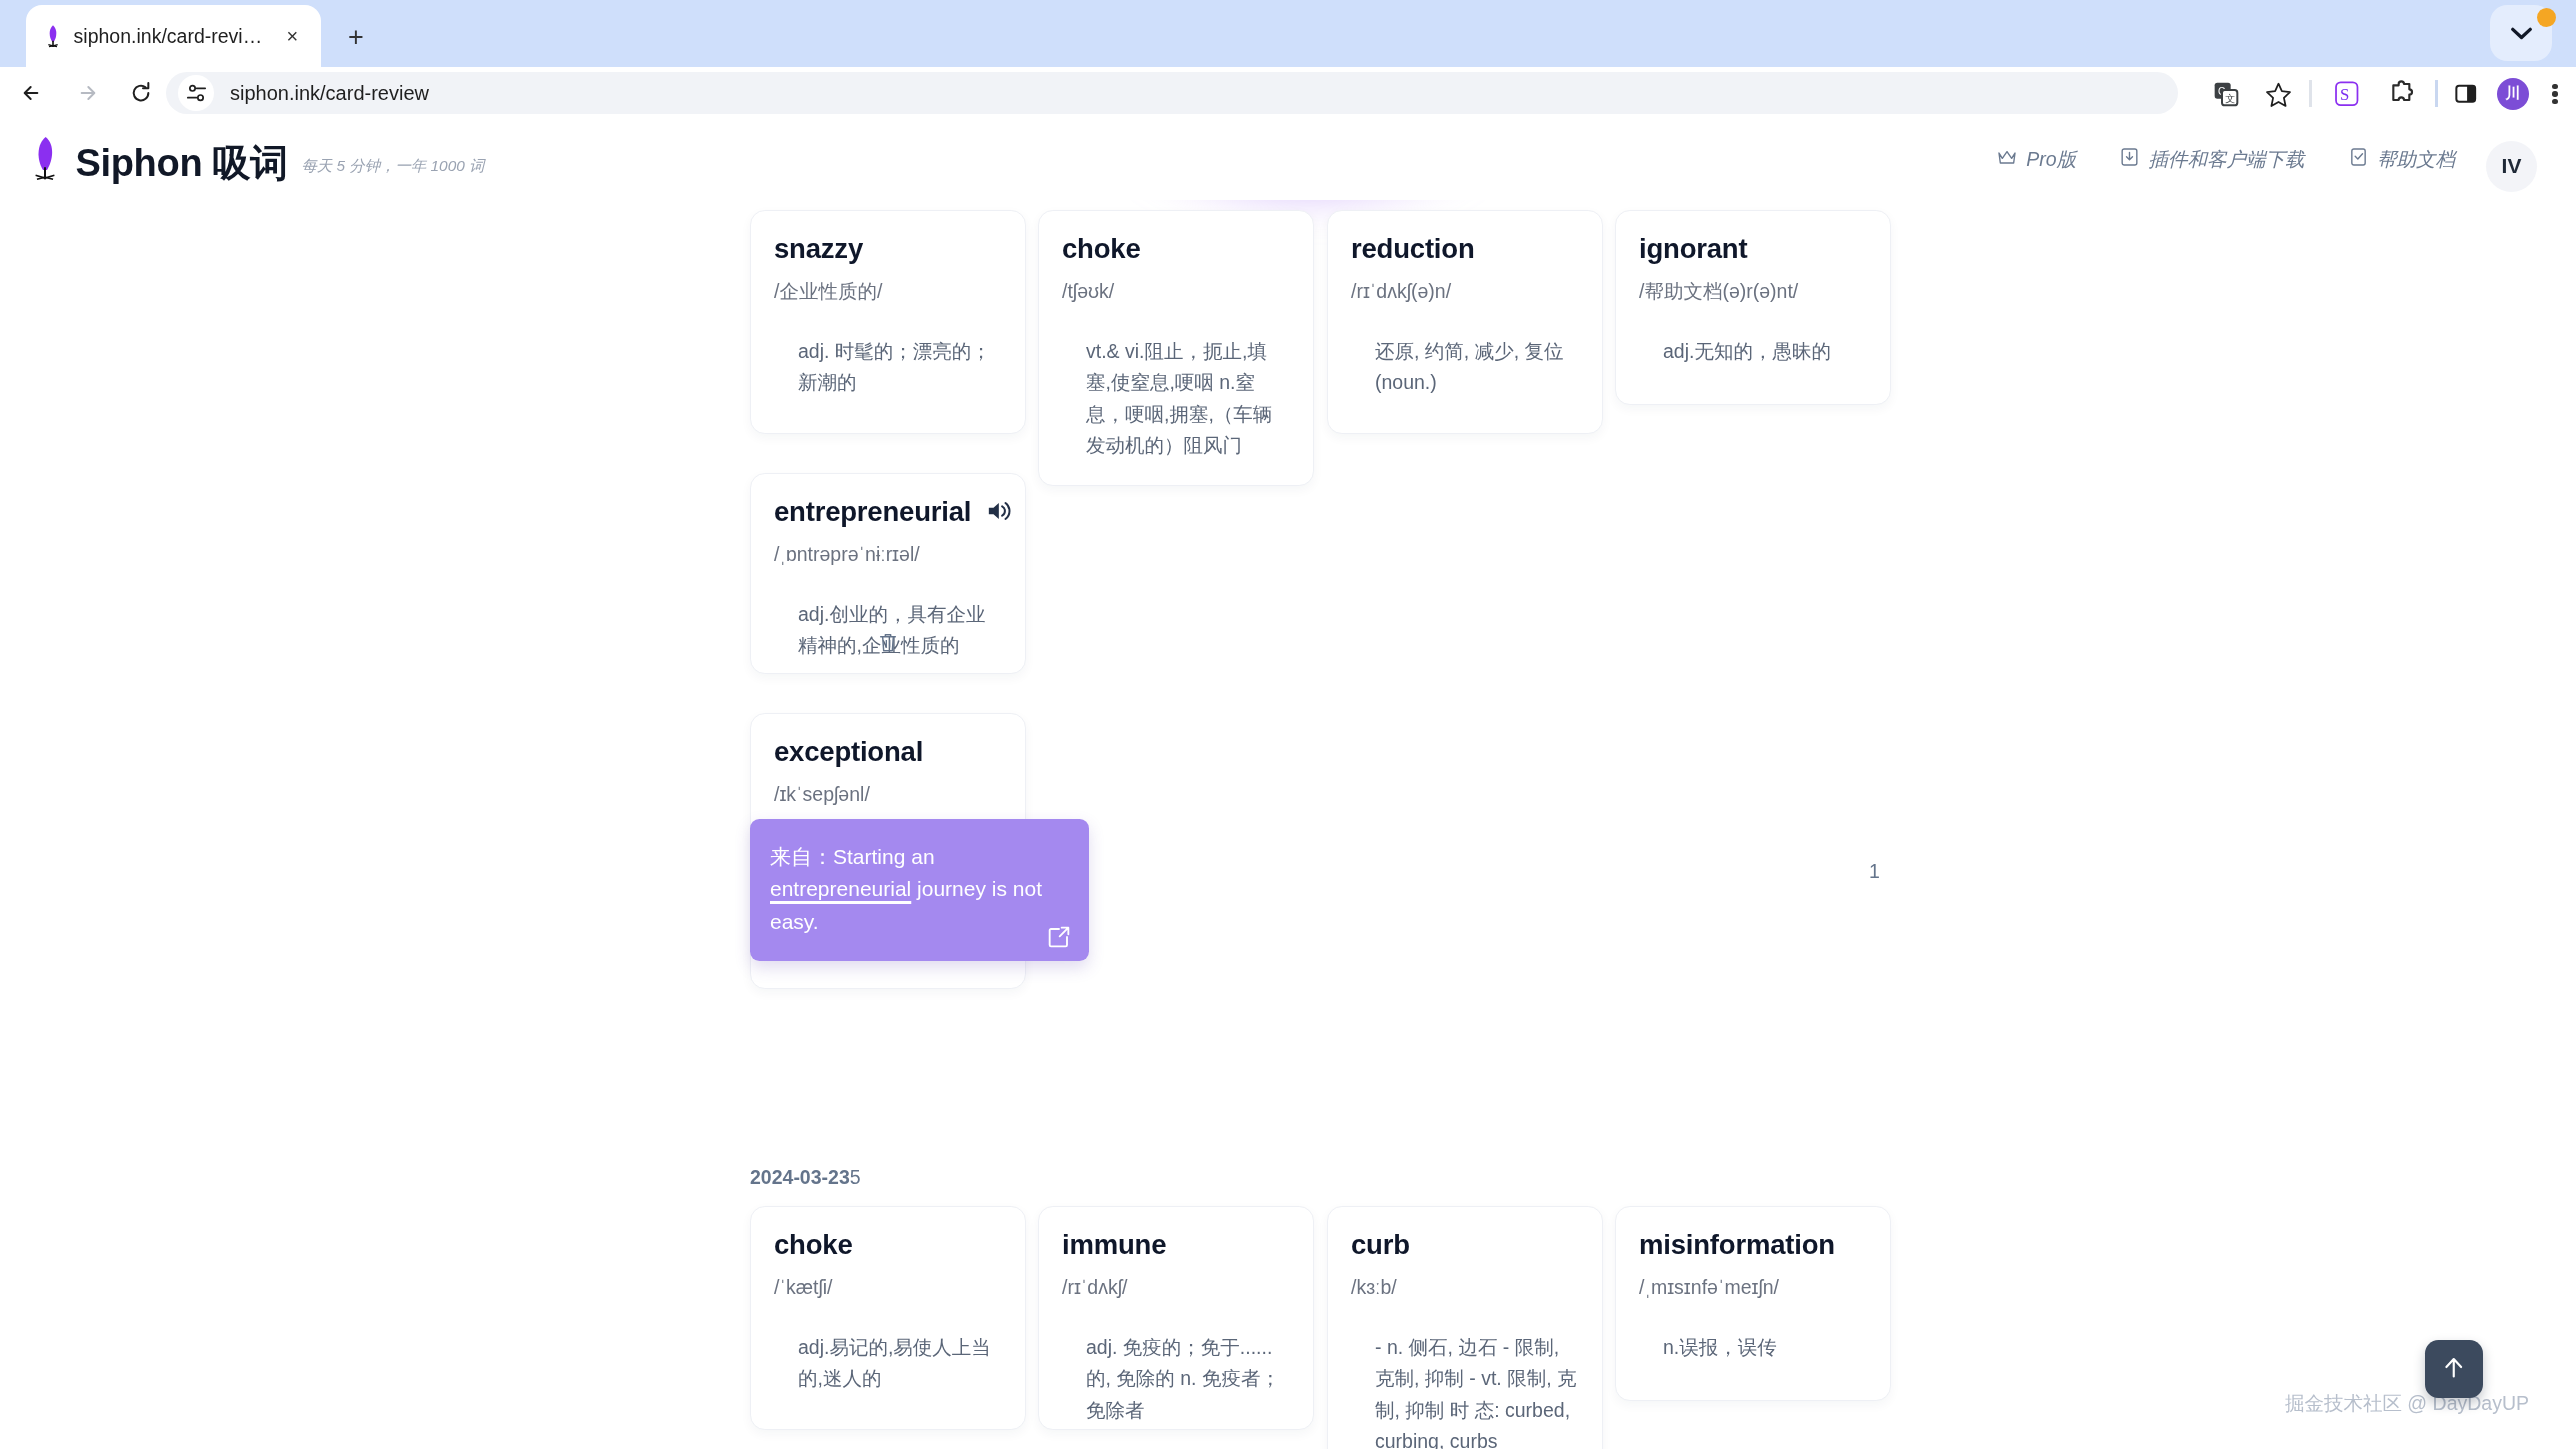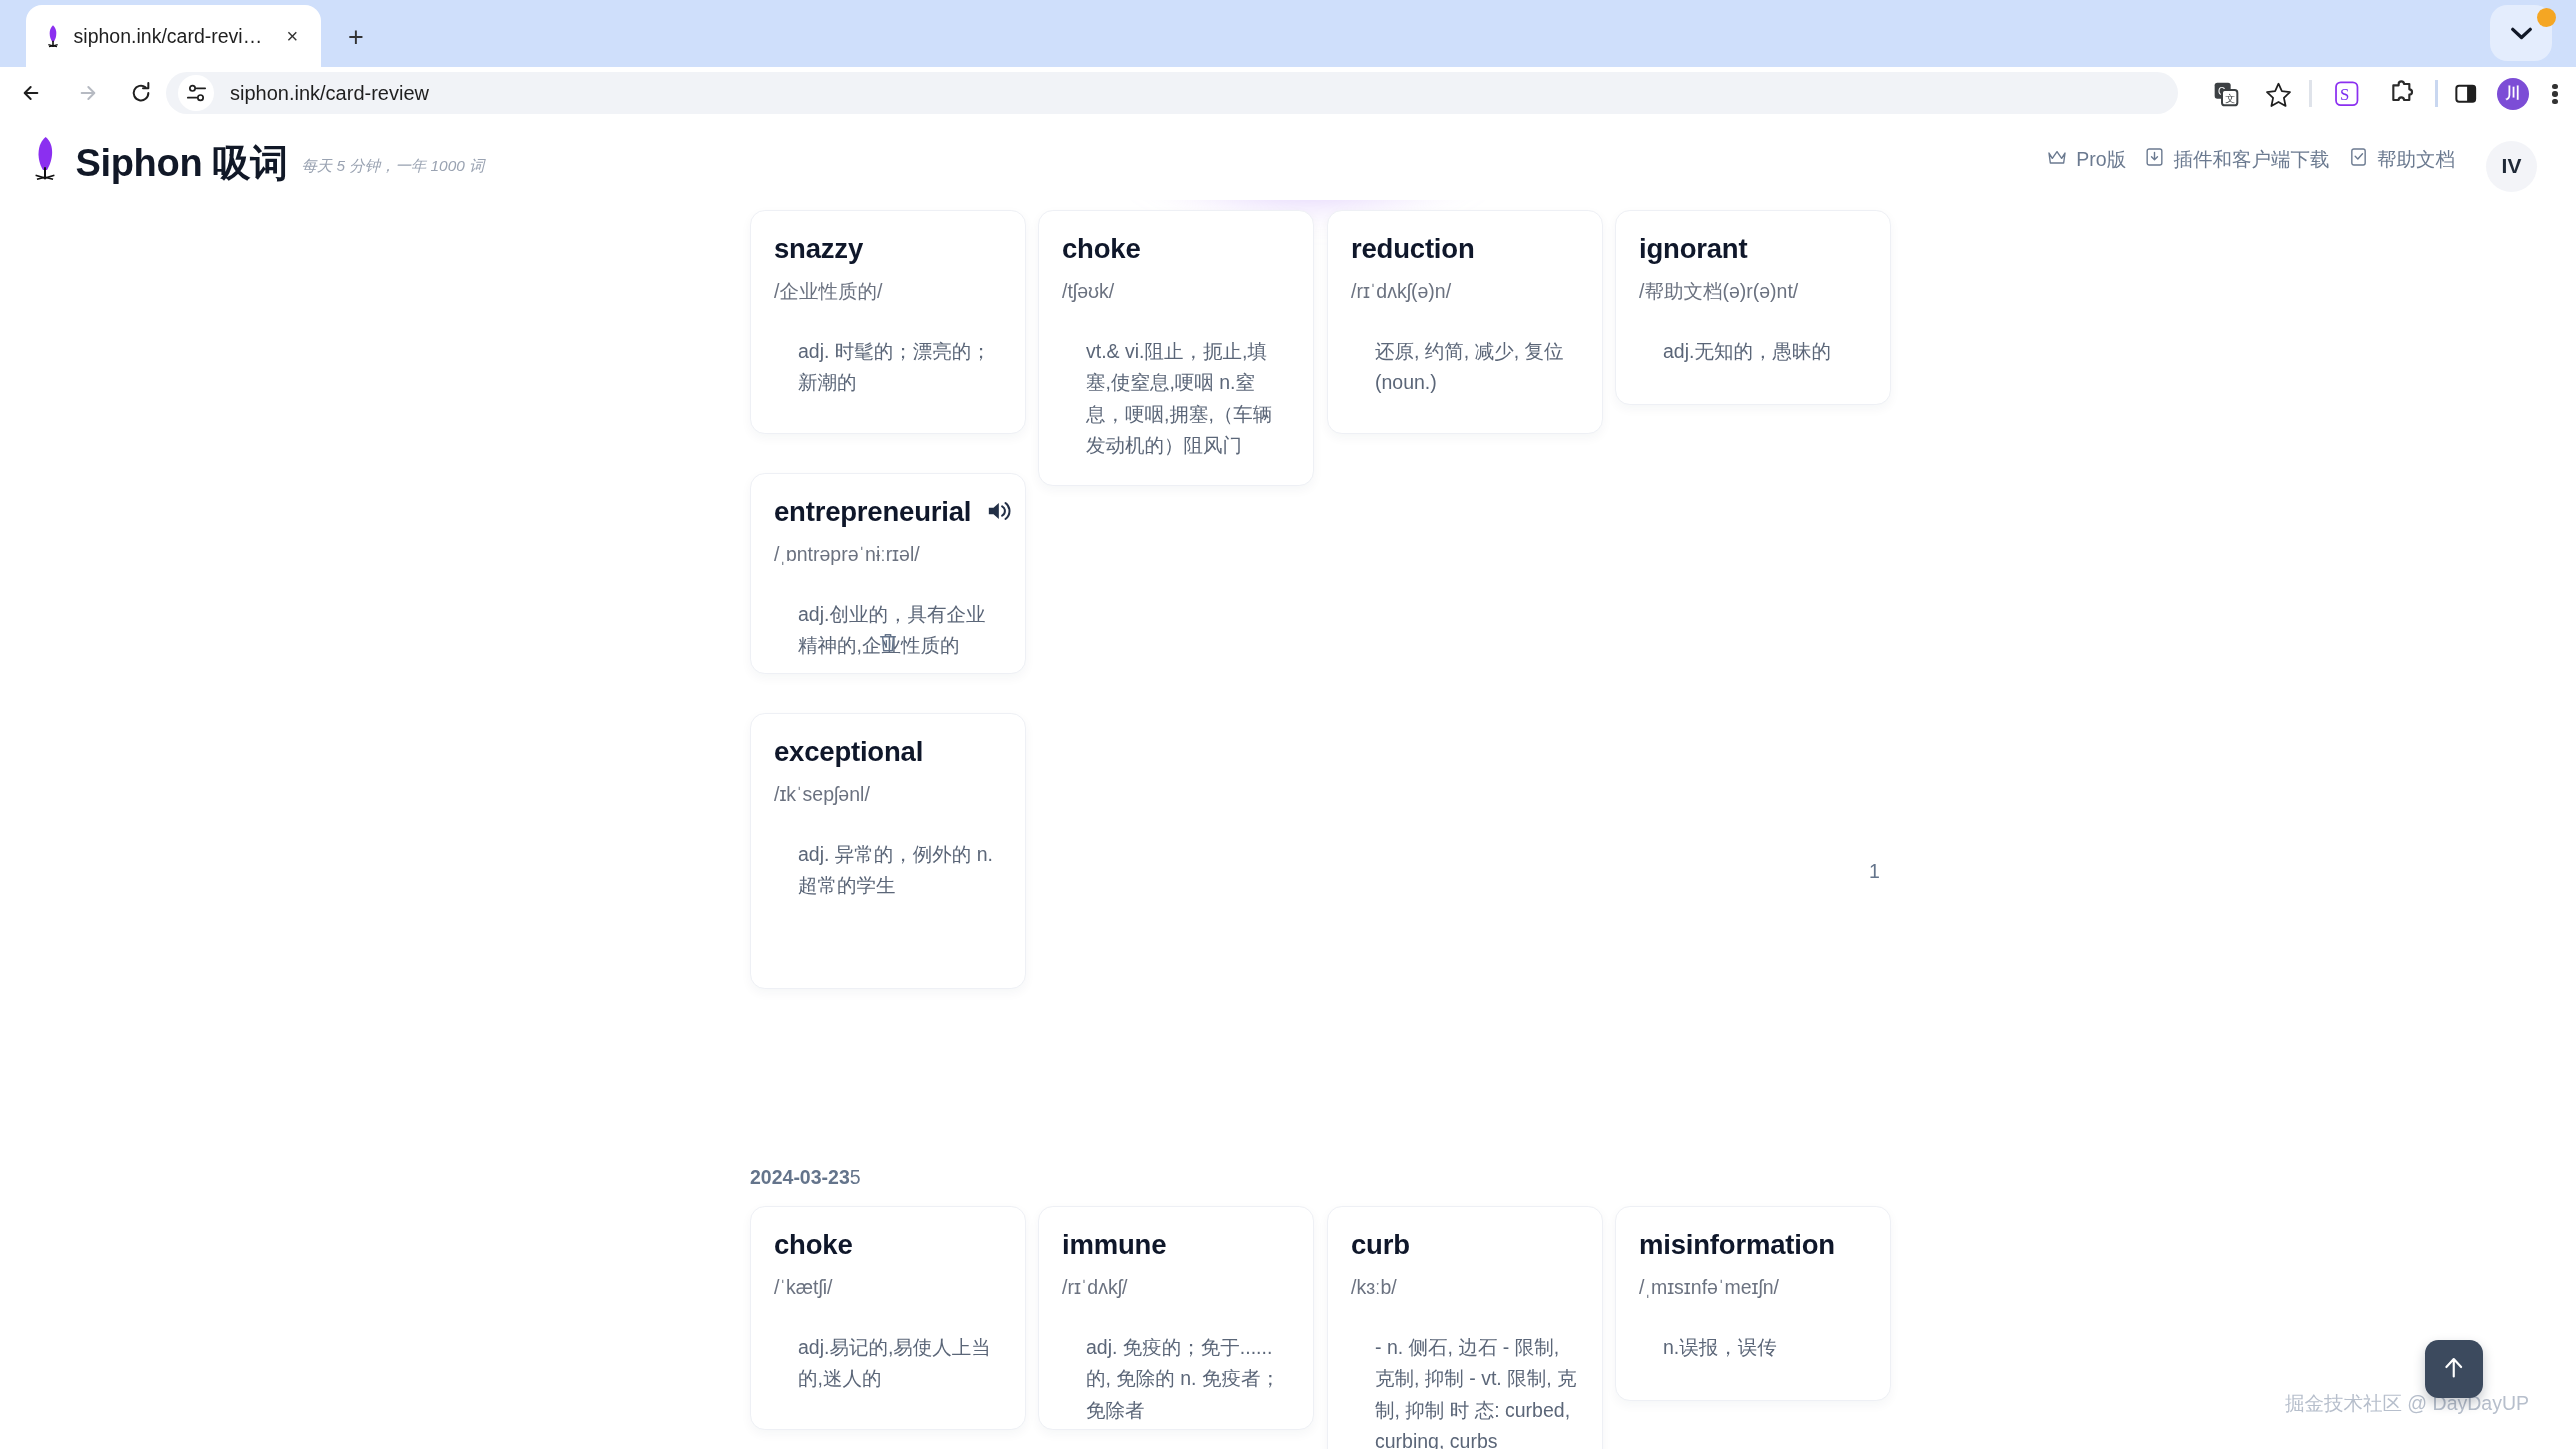--- a/index.html
+++ b/index.html
@@ -118,21 +118,21 @@
   #brand-logo { width:34px; height:47px; position:relative; }
   #brand-name {
     font-size:38px; font-weight:700; color:#111827; letter-spacing:-0.3px;
     line-height:1;
   }
   #brand-tagline {
     font-size:15.4px; color:#9aa3b2; font-style:italic; padding-bottom:5.4px;
   }
   #header-nav {
     position:absolute; right:121px; top:27px;
-    display:flex; align-items:flex-start; gap:19px;
+    display:flex; align-items:flex-start; gap:44px;font-style:italic;
   }
   .nav-item {
     display:flex; align-items:center; gap:9.4px;
     font-size:19.5px; color:#6b7a90;
   }
   #header-avatar {
     position:absolute; right:39px; top:21.5px; width:51px; height:51px;
     border-radius:50%; background:#f3f4f8;
     display:flex; align-items:center; justify-content:center;
     font-size:21px; color:#1f2937; font-weight:600;
@@ -419,20 +419,29 @@
       <div class="card-head">
         <span class="card-word">exceptional</span>
       </div>
       <div class="card-phonetic">/ɪkˈsepʃənl/</div>
       <div class="card-meaning">adj. 异常的，例外的 n. 超常的学生</div>
     </div>
 
     <span class="section-count" style="position:absolute; left:1869px; top:741px;">1</span>
   </div>
 
+  <div id="tooltip">
+    <div id="tooltip-text"><span>来自：</span><span>Starting an </span><u>entrepreneurial</u><span> journey is not easy.</span></div>
+    <div id="tooltip-open">
+      <svg width="24" height="24" viewBox="0 0 36 36">
+        <path d="M18 6 H6 a2 2 0 0 0 -2 2 V30 a2 2 0 0 0 2 2 H28 a2 2 0 0 0 2 -2 V18" stroke="#ffffff" stroke-width="2.8" fill="none" stroke-linecap="round" stroke-linejoin="round"></path>
+        <path d="M22 4 H32 V14 M32 4 L19 17" stroke="#ffffff" stroke-width="2.8" fill="none" stroke-linecap="round" stroke-linejoin="round"></path>
+      </svg>
+    </div>
+  </div>
 
   <div class="section" style="top:0;">
     <div class="section-head" style="top:1038px;">
       <span class="section-date">2024-03-23</span>
       <span class="section-count">5</span>
     </div>
 
     <div class="card" style="left:750px; top:1087px; width:276px; height:224px;">
       <div class="card-head">
         <span class="card-word">choke</span>

